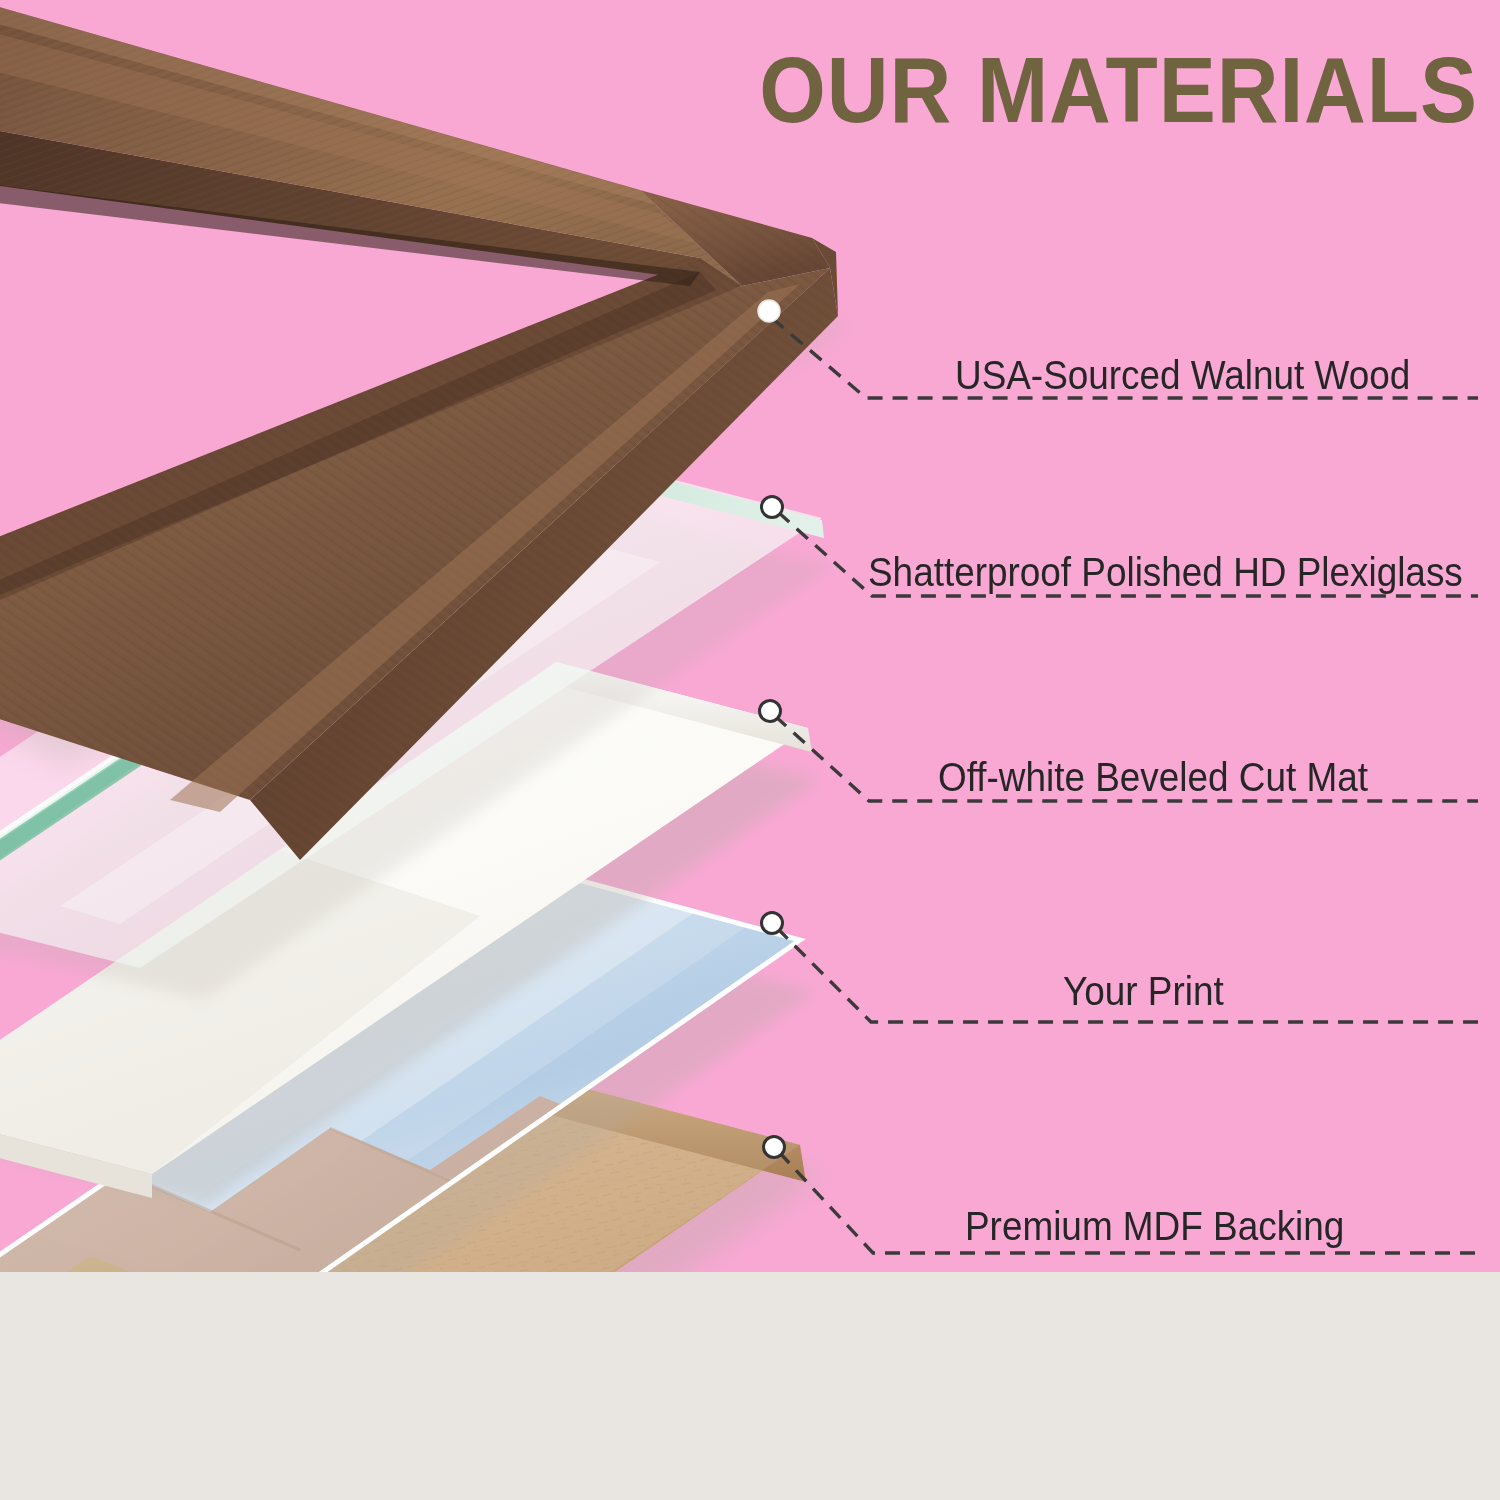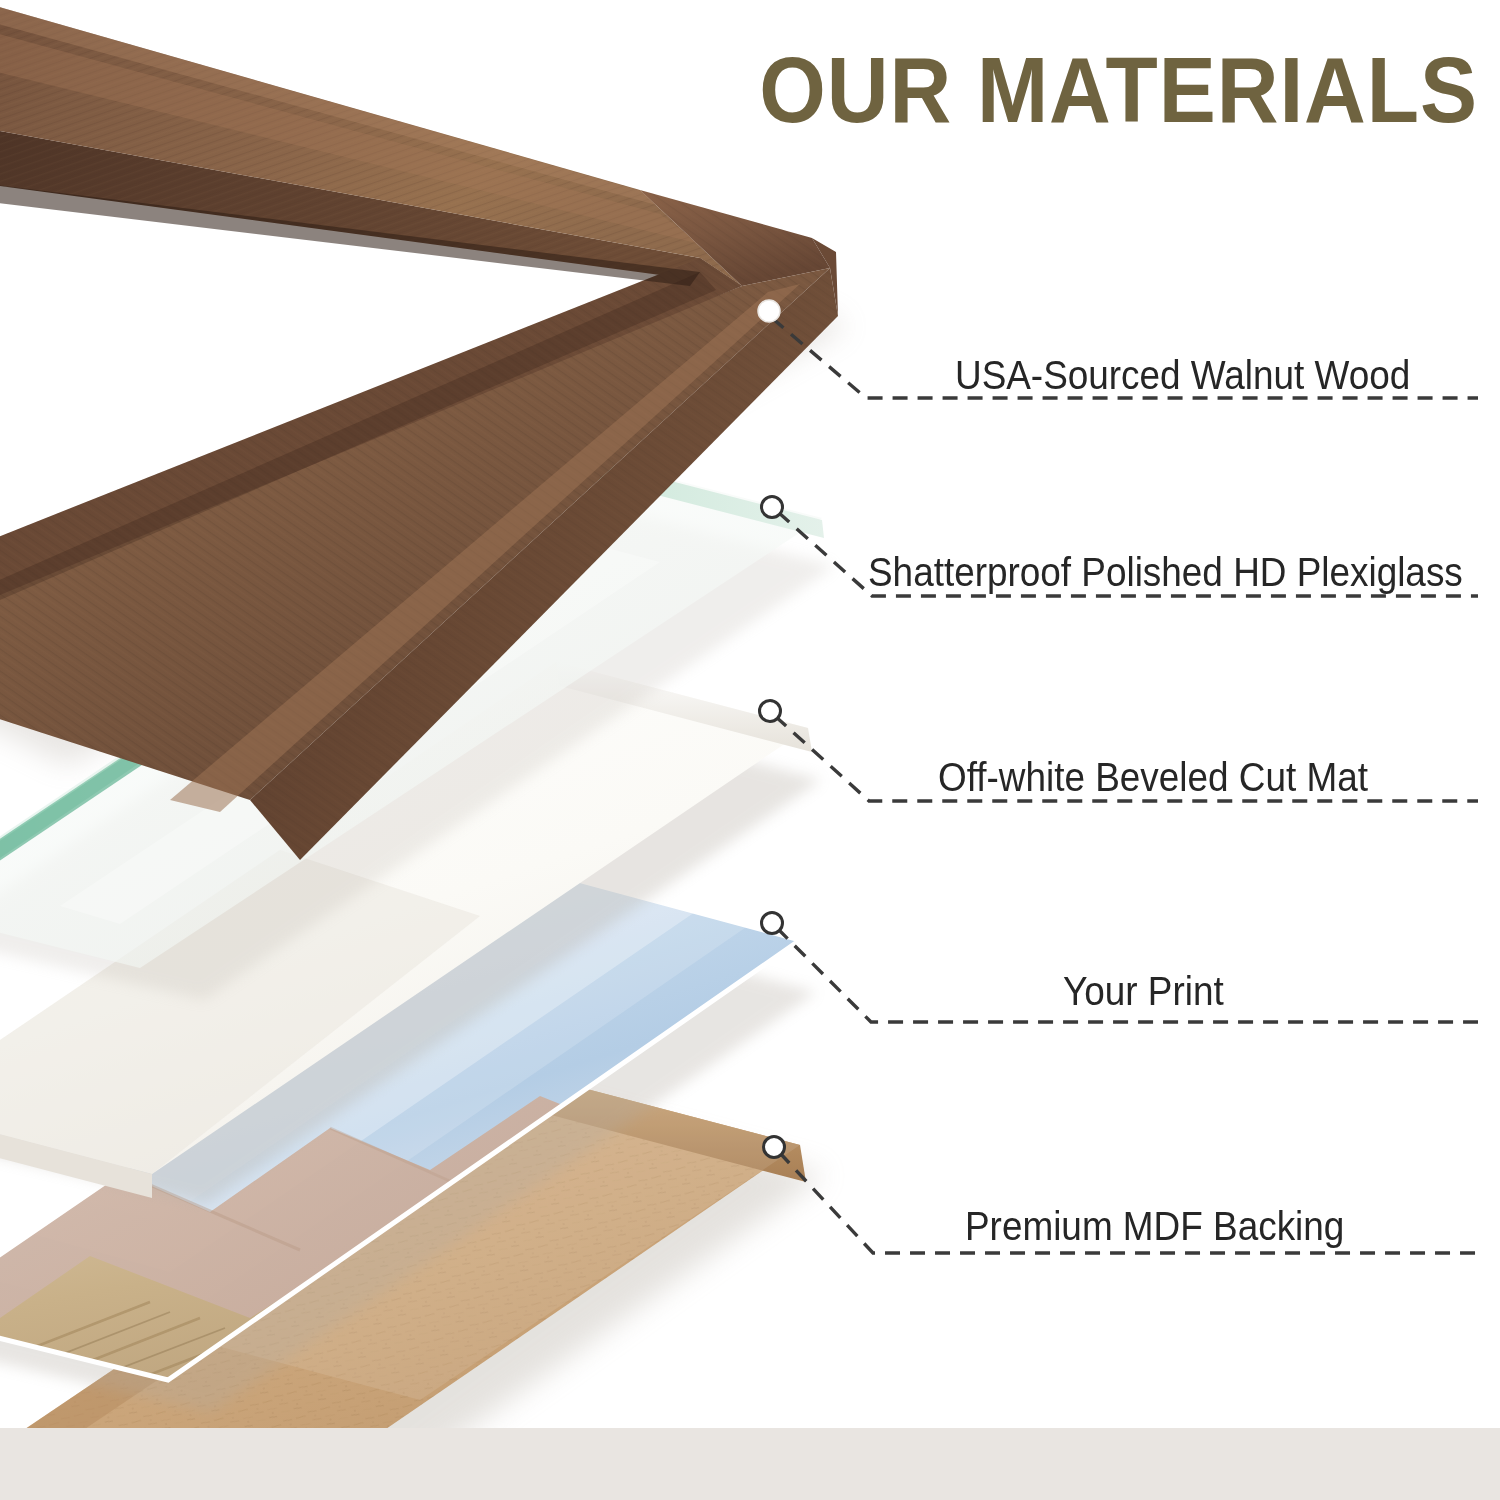--- a/index.html
+++ b/index.html
@@ -4,22 +4,22 @@
 <title>Our Materials</title>
 <style>
   html, body {
     margin: 0;
     padding: 0;
     background: #e9e5e1;
   }
   #stage {
     position: relative;
     width: 1500px;
-    height: 1428px;
-    background: #ffffff;
+    height: 1272px;
+    background: #f9a8d4;
     overflow: hidden;
     font-family: "Liberation Sans", "DejaVu Sans", sans-serif;
   }
 
   
   #title {
     position: absolute;
     left: 0;
     top: 44px;
     width: 1478px;

